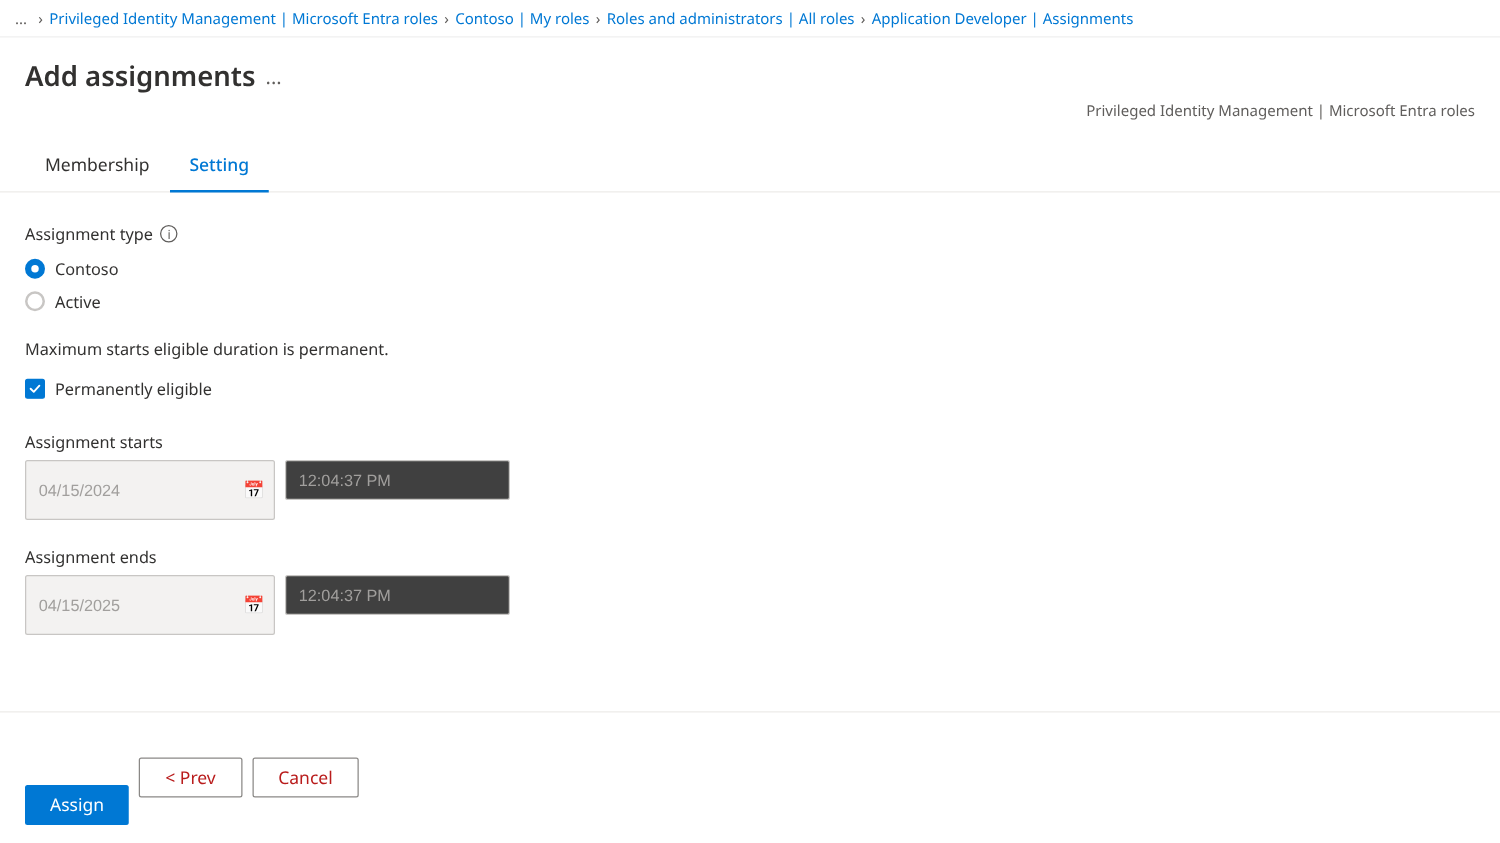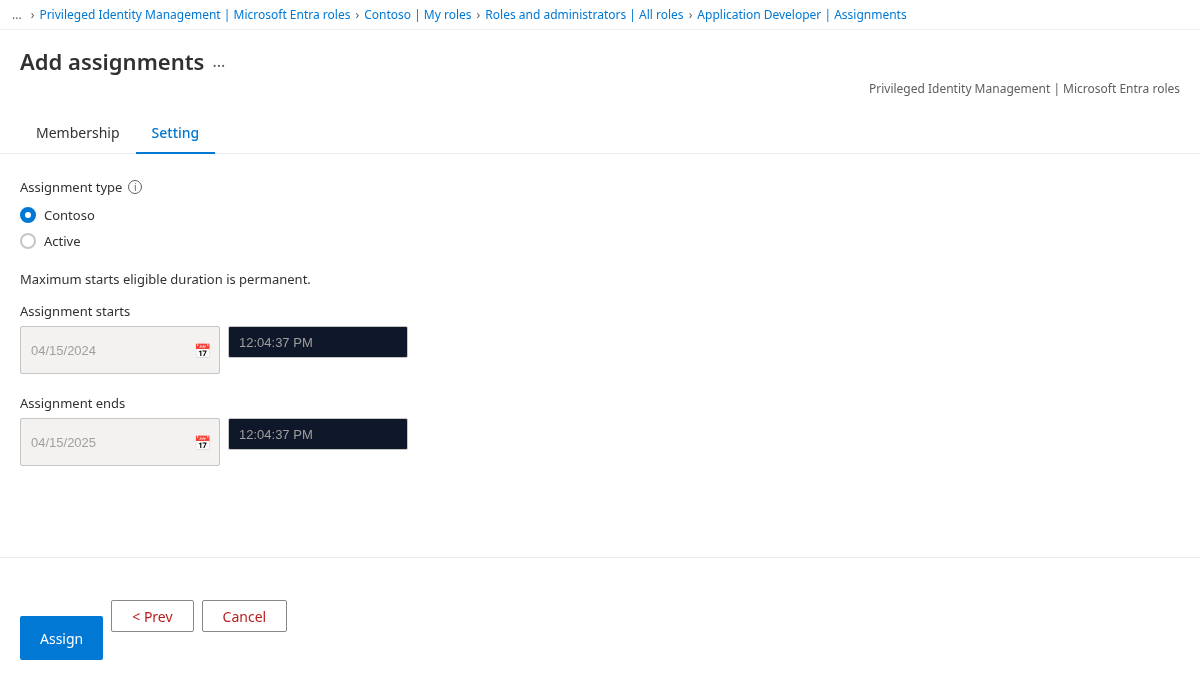--- a/index.html
+++ b/index.html
@@ -235,41 +235,41 @@
       height: 32px;
       border: 1px solid #c8c6c4;
       padding: 0 10px;
       font-size: 13px;
       color: #323130;
       background: #fff;
       outline: none;
       border-radius: 2px;
     }
     .time-input:disabled {
-      background: #0f172a;
+      background: #404040;
       color: #a19f9d;
       border-color: #c8c6c4;
     }
 
     
     .footer {
       display: flex;
       align-items: center;
       gap: 8px;
       padding: 14px 20px;
       border-top: 1px solid #edebe9;
       background: #fff;
       flex-shrink: 0;
     }
     .btn-assign {
       background: #0078d4;
       color: #fff;
       border: none;
       padding: 4px 20px;
-      height: 44px;
+      height: 32px;
       font-size: 14px;
       cursor: pointer;
       border-radius: 2px;
       font-family: inherit;
       margin-top: 44px;
     }
     .btn-prev, .btn-cancel {
       background: #fff;
       color: #b91c1c;
       border: 1px solid #8a8886;
@@ -322,20 +322,28 @@
       <span>Contoso</span>
     </label>
     <label class="radio-option">
       <div class="radio-circle"></div>
       <span>Active</span>
     </label>
   </div>
 
   <div class="duration-note">Maximum starts eligible duration is permanent.</div>
 
+  <label class="checkbox-option">
+    <div class="checkbox-box">
+      <svg viewBox="0 0 10 10" fill="none" xmlns="http://www.w3.org/2000/svg">
+        <path d="M1.5 5L4 7.5L8.5 2.5" stroke="white" stroke-width="1.5" stroke-linecap="round" stroke-linejoin="round"></path>
+      </svg>
+    </div>
+    <span>Permanently eligible</span>
+  </label>
 
   <div class="field-group">
     <div class="field-label">Assignment starts</div>
     <div class="field-row">
       <div class="date-input-wrapper">
         <input class="date-input" type="text" disabled="" value="04/15/2024" style="">
         <span class="calendar-icon">📅</span>
       </div>
       <input class="time-input" type="text" disabled="" value="12:04:37 PM" style="">
     </div>

